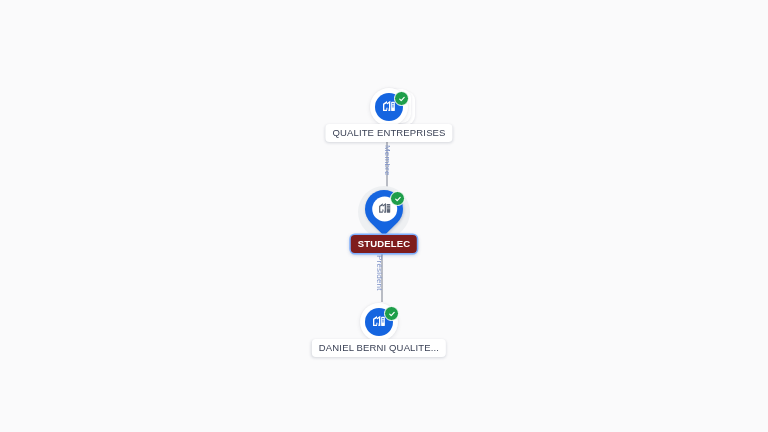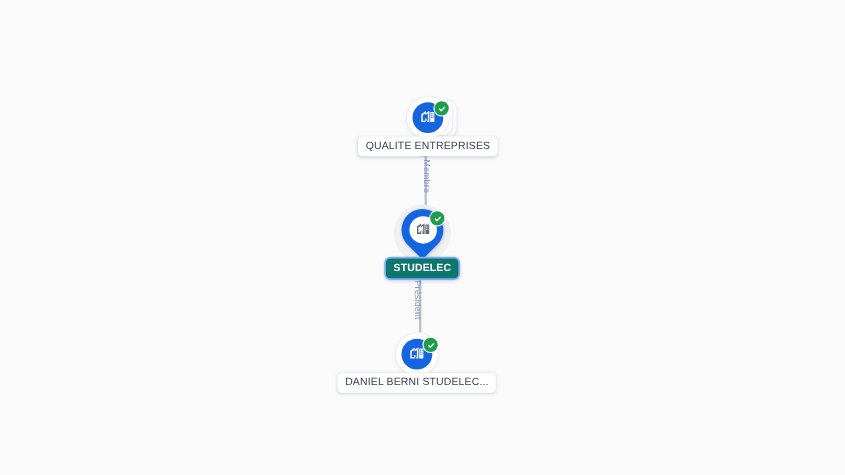--- a/index.html
+++ b/index.html
@@ -131,21 +131,21 @@
     font-size: 9.5px;
     letter-spacing: .15px;
     padding: 3px 7px 3.5px;
     border-radius: 4px;
     box-shadow: 0 1px 3px rgba(30,40,70,0.17);
     white-space: nowrap;
     transform: translateX(-50%);
     font-family: "Liberation Sans", sans-serif;
   }
   .node-label.selected {
-    background: #0f766e;
+    background: #7f1d1d;
     color: #ffffff;
     font-weight: bold;
     box-shadow: 0 0 0 1.5px #7fb0ff, 0 1px 4px rgba(20,60,140,0.45);
   }
 </style>
 </head>
 <body style="background: rgb(250, 250, 251);">
 
 <div id="graph-canvas">
 
@@ -235,16 +235,16 @@
         </svg>
       </span>
     </div>
 
     <div class="badge-check" style="left:5px; top:-16px;">
       <svg width="8" height="8" viewBox="0 0 16 16" aria-hidden="true">
         <path d="M3.4 8.3l3 3 6-6.4" stroke="#ffffff" stroke-width="2.4" fill="none" stroke-linecap="round" stroke-linejoin="round"></path>
       </svg>
     </div>
 
-    <div class="node-label" style="left:0px; top:17px;">DANIEL BERNI STUDELEC...</div>
+    <div class="node-label" style="left:0px; top:17px;">DANIEL BERNI QUALITE...</div>
   </div>
 
 </div>
 
 </body></html>

